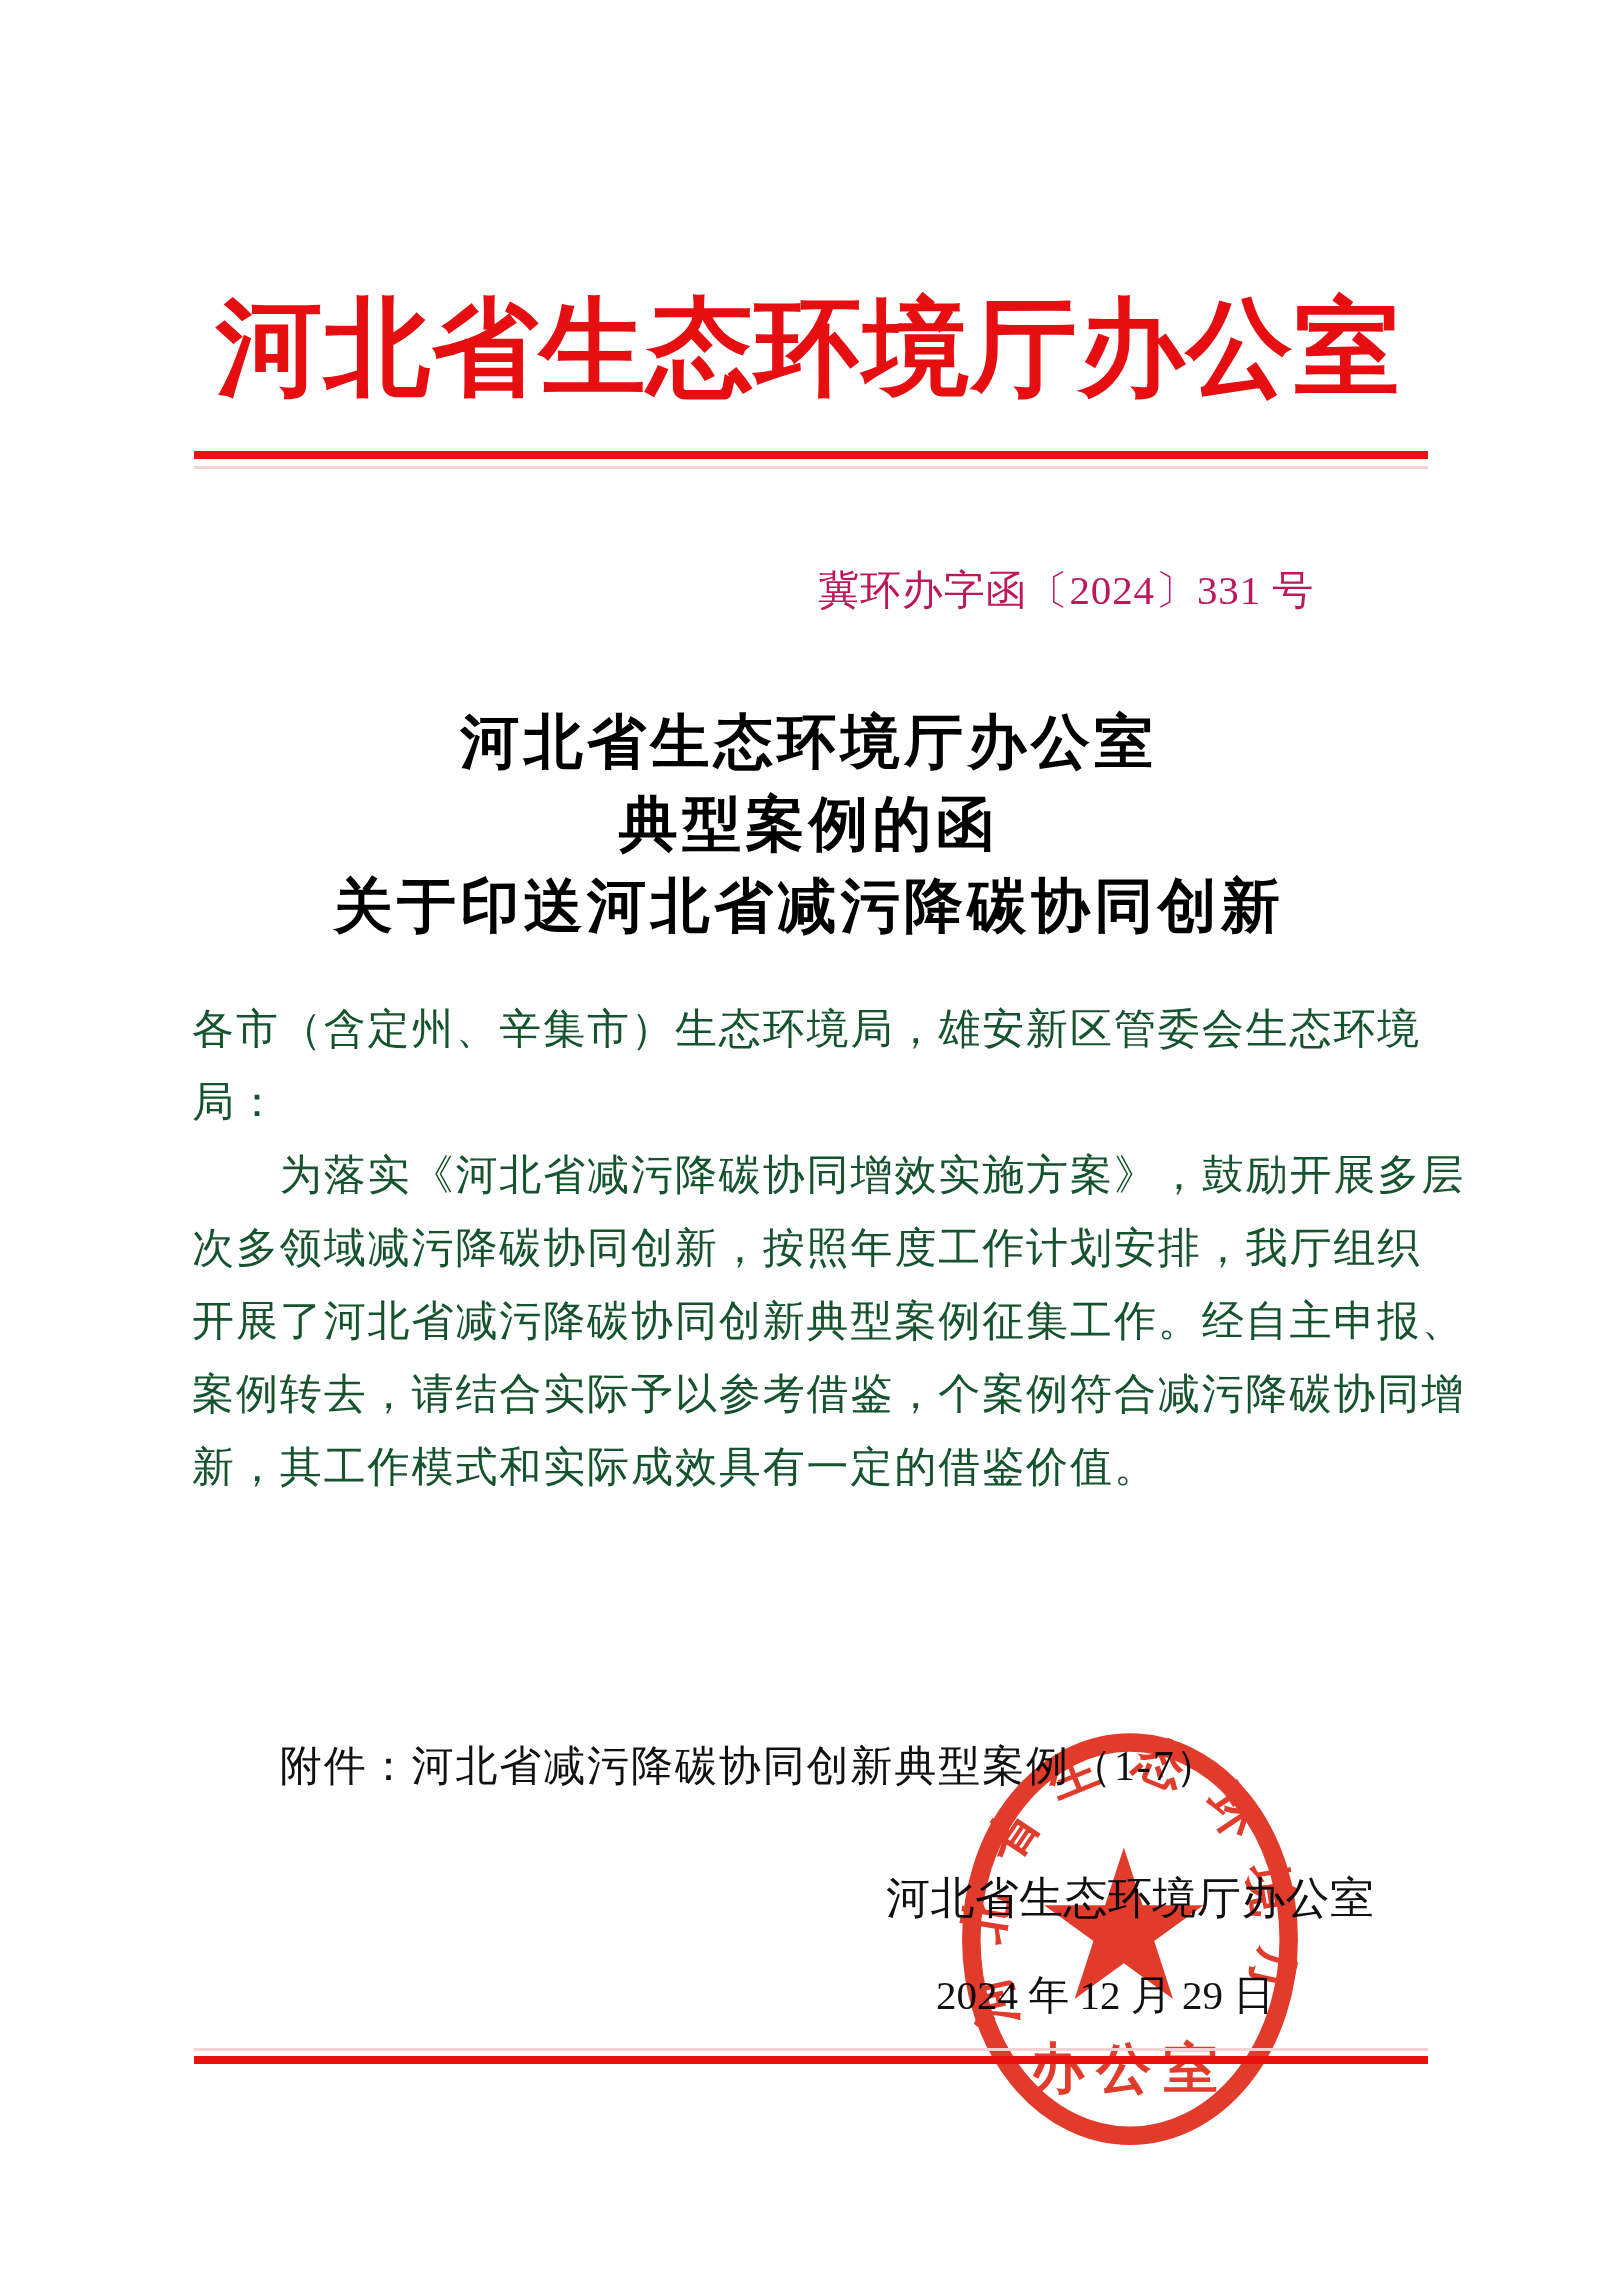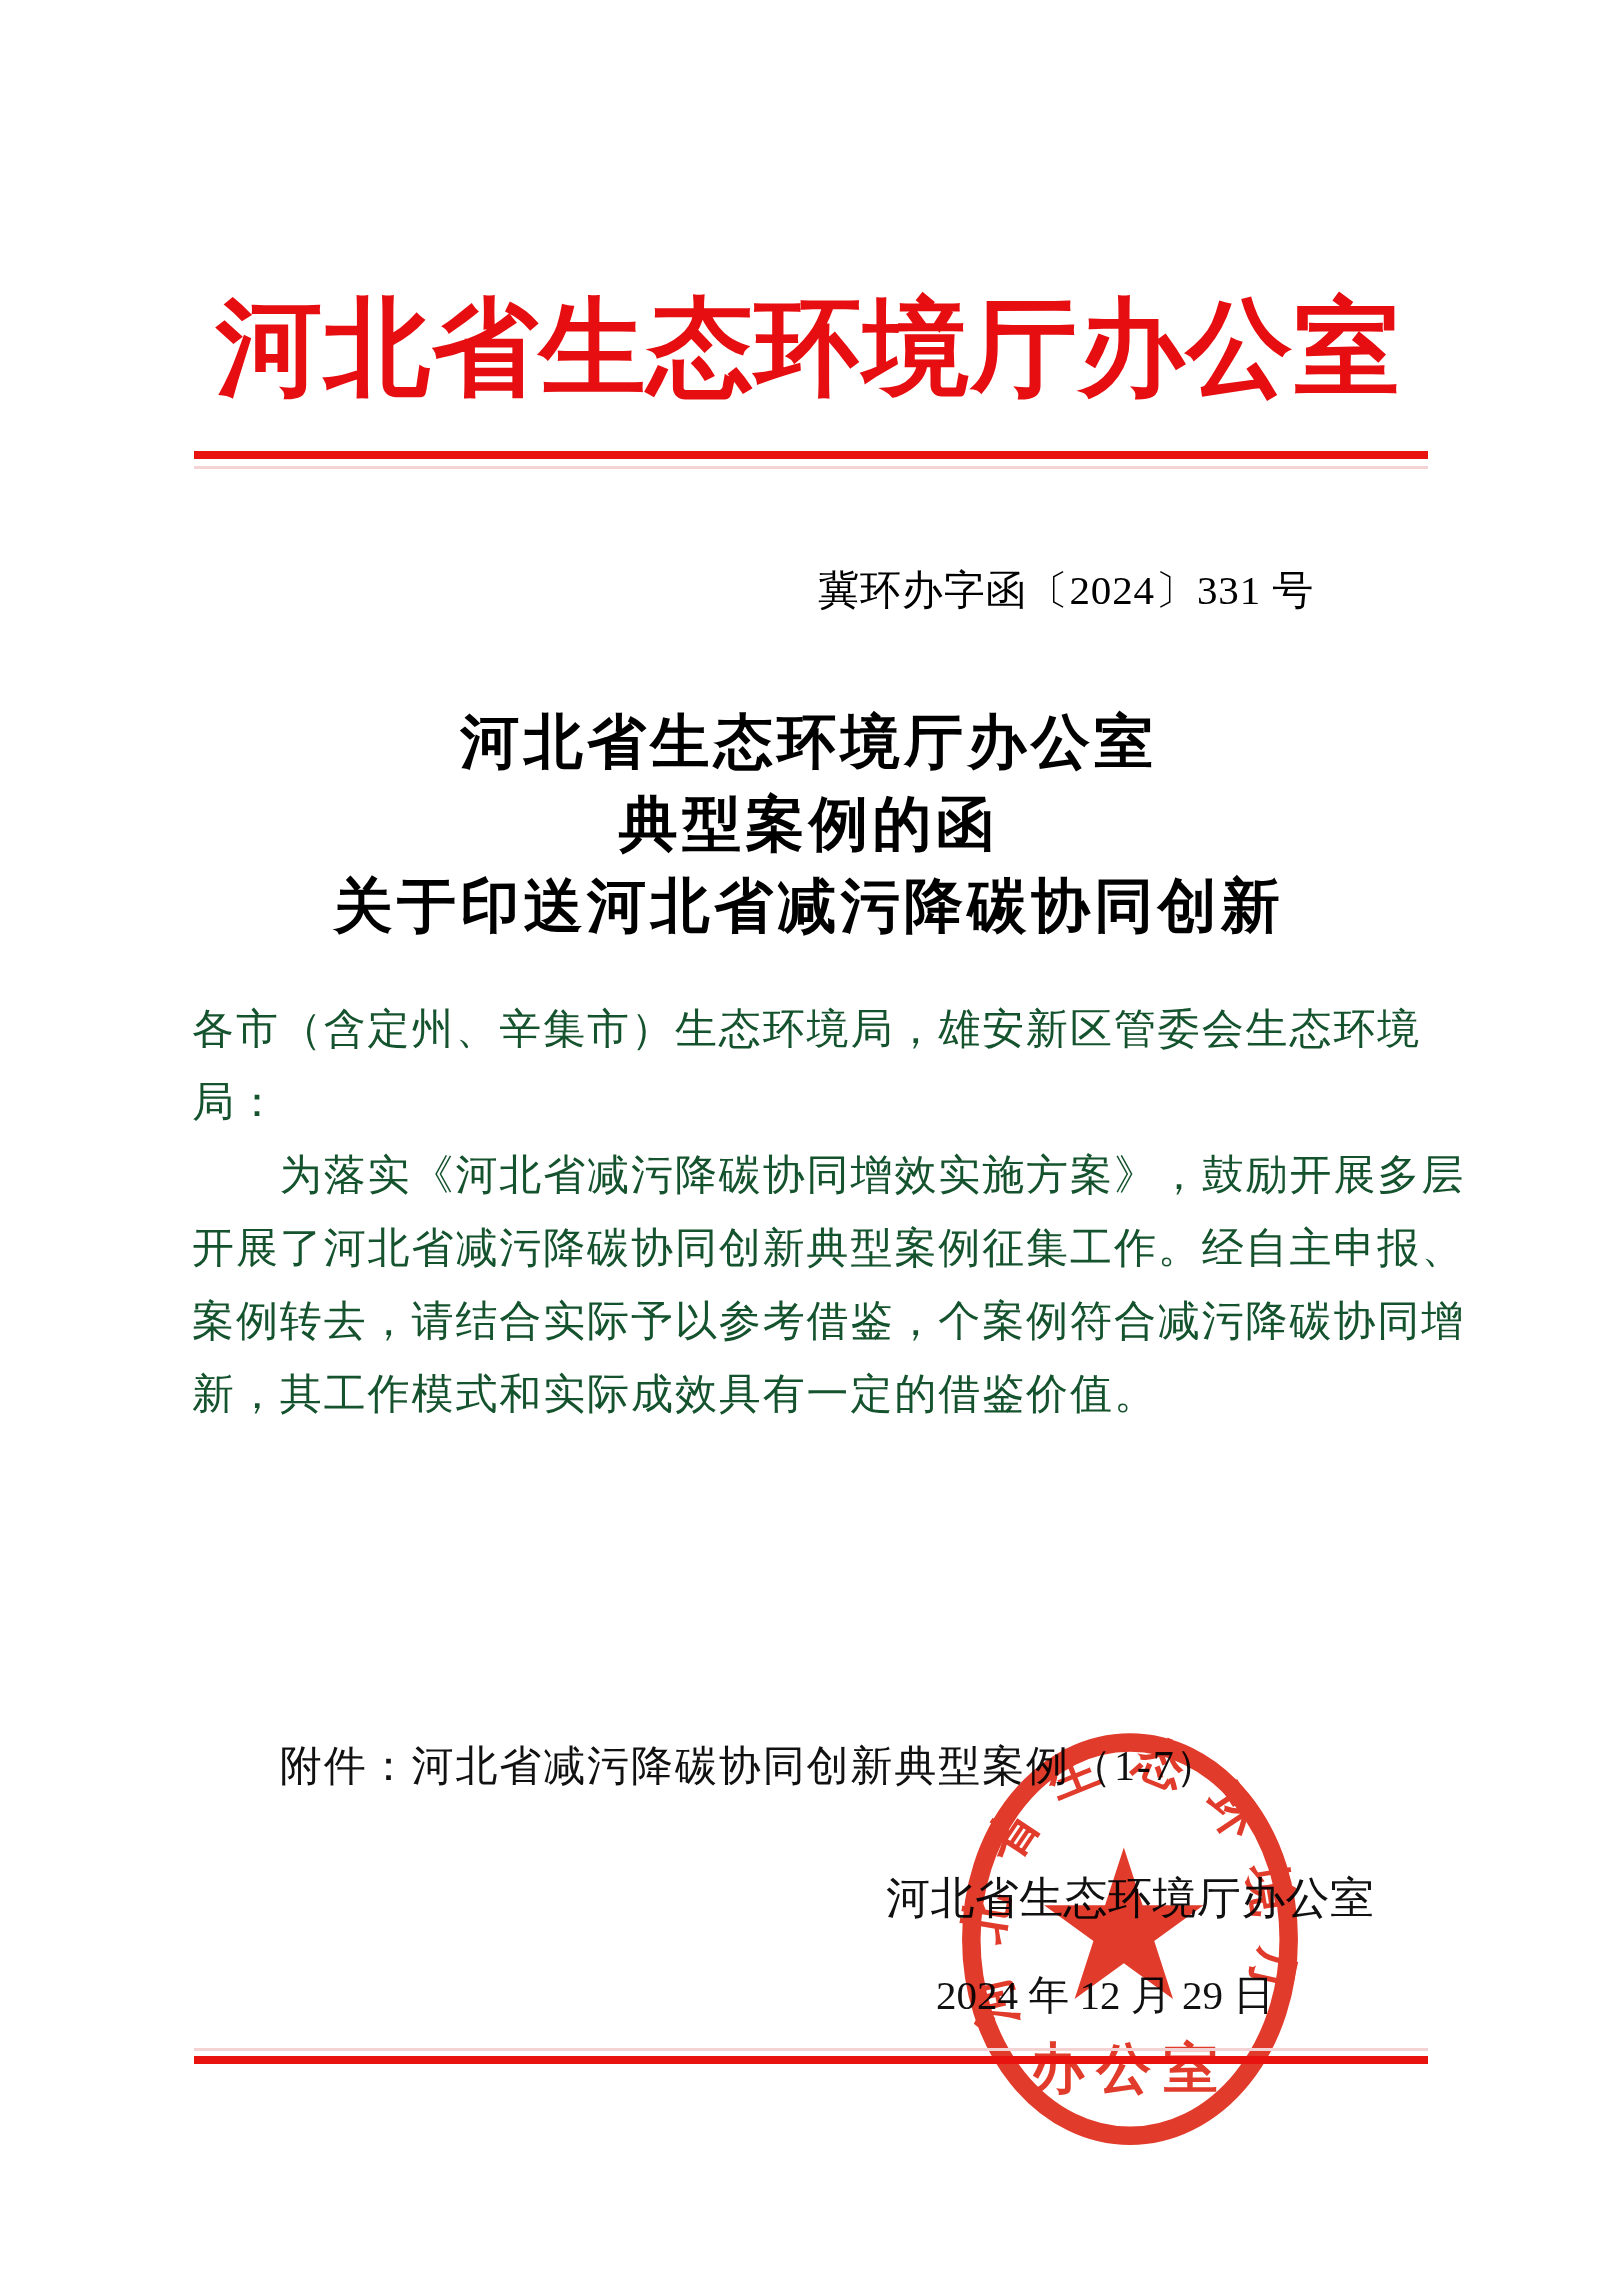--- a/index.html
+++ b/index.html
@@ -32,21 +32,21 @@
     position: absolute;
     top: 466px; left: 194px;
     width: 1234px; height: 2.6px;
     background: #f3d3d3;
   }
   .doc-number {
     position: absolute;
     top: 564px; left: 818px;
     font-size: 41px;
     line-height: 53px;
-    color: #000000;
+    color: #be185d;
     white-space: nowrap;
     letter-spacing: 0.9px;
   }
   .doc-title {
     position: absolute;
     top: 701px; left: 0; width: 1618px;
     text-align: center;
     color: #000000;
     font-weight: 900;
     font-size: 59px;
@@ -125,20 +125,21 @@
   <div class="doc-title">
     <div class="line">河北省生态环境厅办公室</div>
     <div class="line">典型案例的函</div>
     <div class="line">关于印送河北省减污降碳协同创新</div>
   </div>
 
   <div class="body-text">
     <div class="line">各市（含定州、辛集市）生态环境局，雄安新区管委会生态环境</div>
     <div class="line">局：</div>
     <div class="line">　　为落实《河北省减污降碳协同增效实施方案》，鼓励开展多层</div>
+    <div class="line">次多领域减污降碳协同创新，按照年度工作计划安排，我厅组织</div>
     <div class="line">开展了河北省减污降碳协同创新典型案例征集工作。经自主申报、</div>
     <div class="line">案例转去，请结合实际予以参考借鉴，个案例符合减污降碳协同增</div>
     <div class="line">新，其工作模式和实际成效具有一定的借鉴价值。</div>
   </div>
 
   <div class="attachment">　　附件：河北省减污降碳协同创新典型案例（1-7）</div>
 
   <div class="signature-org">河北省生态环境厅办公室</div>
 
   <div class="signature-date">2024 年 12 月 29 日</div>

